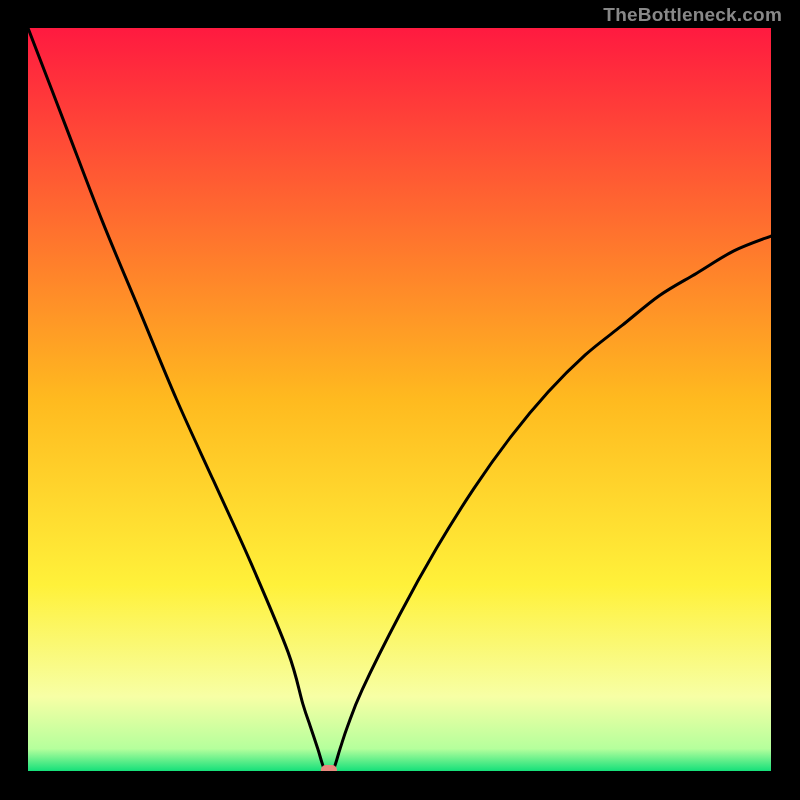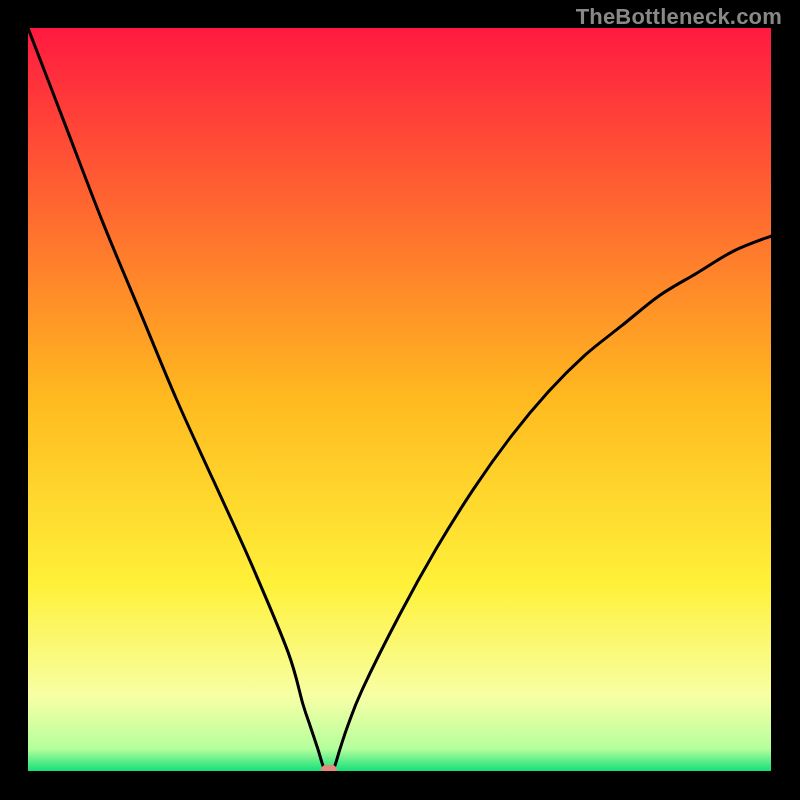--- a/index.html
+++ b/index.html
@@ -16,21 +16,21 @@
     top: 0;
     width: 800px;
     height: 800px;
     background: #000;
   }
   .watermark {
     position: absolute;
     top: 4px;
     right: 18px;
     font-family: Arial, Helvetica, sans-serif;
-    font-size: 22px;
+    font-size: 19px;
     font-weight: 600;
     color: #888888;
     letter-spacing: 0.2px;
   }
   .plot {
     position: absolute;
     left: 28px;
     top: 28px;
   }
 </style>

